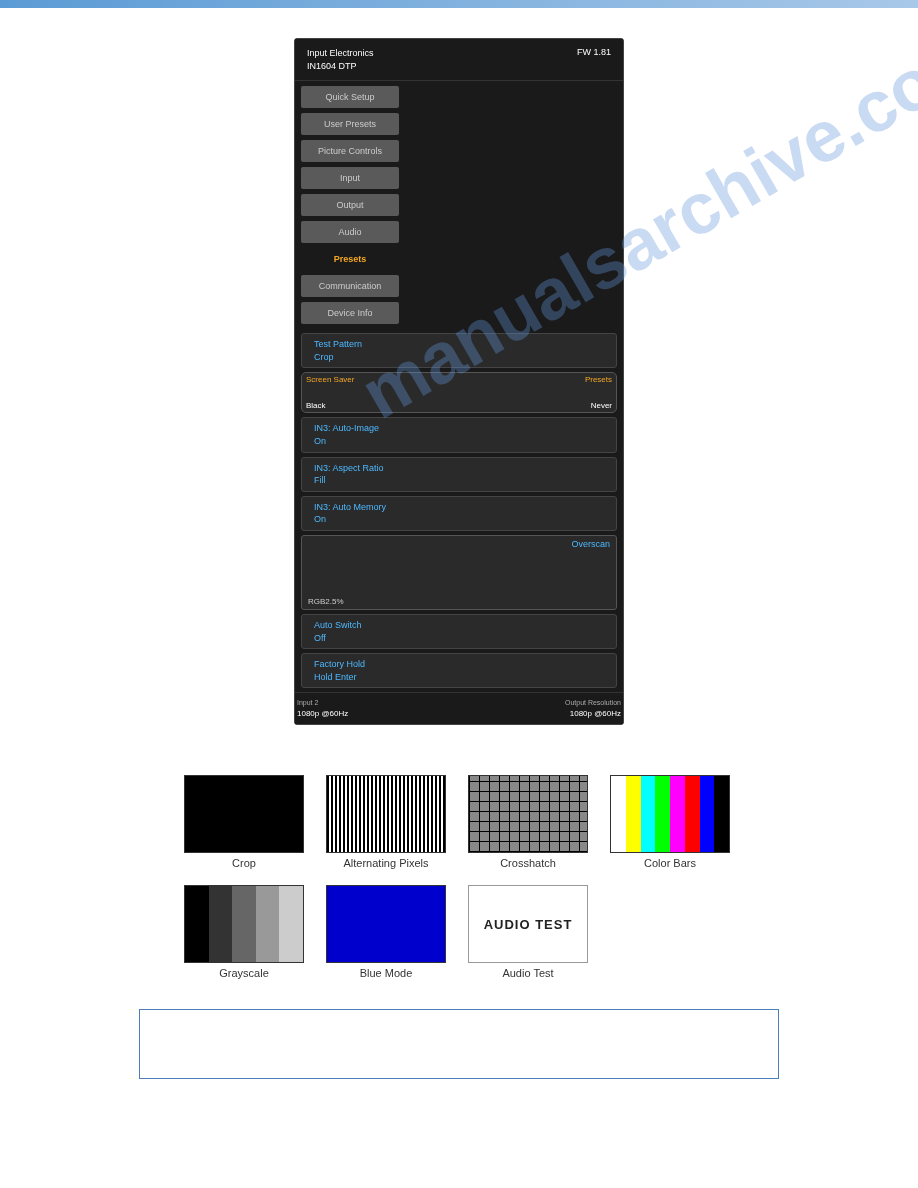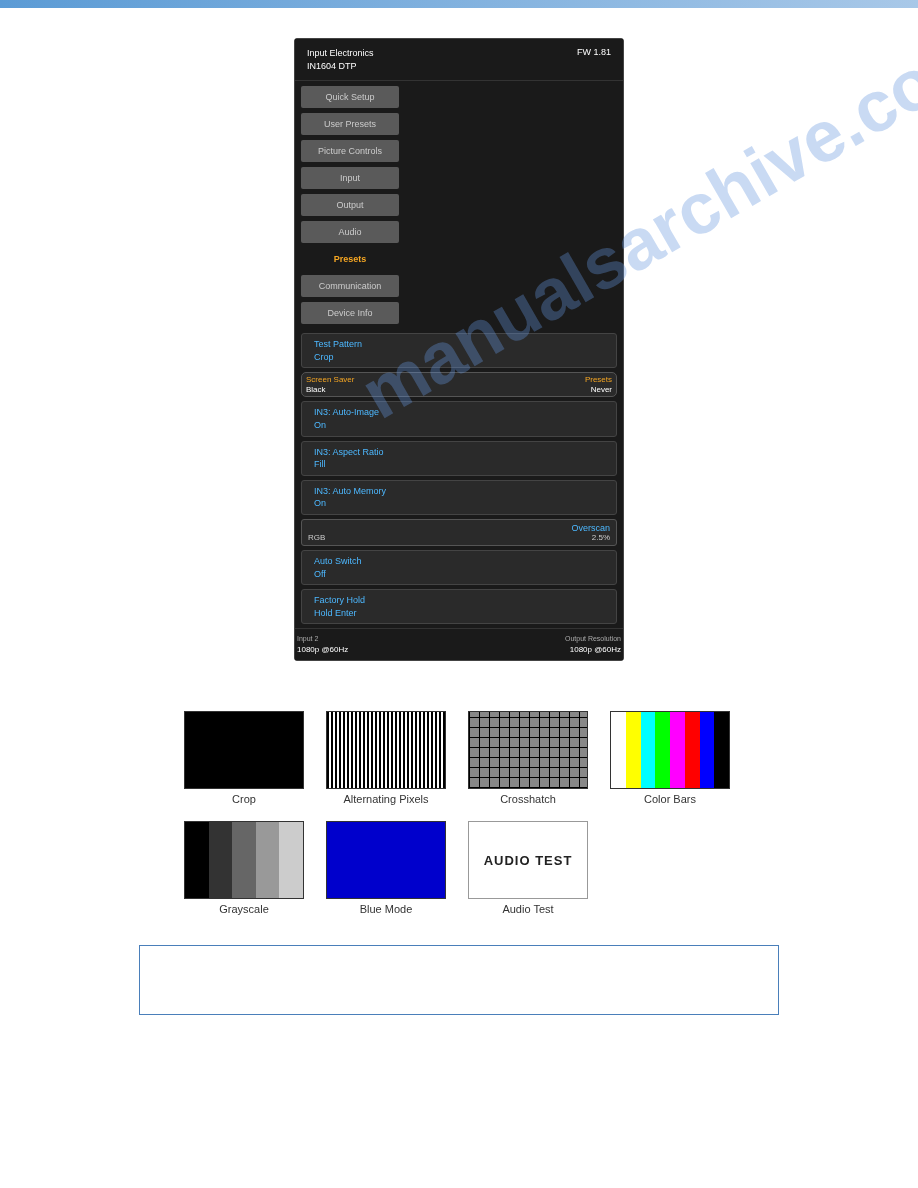--- a/index.html
+++ b/index.html
@@ -127,42 +127,42 @@
     }
 
     .btn-yellow-block .top-row {
       display: flex;
       justify-content: space-between;
     }
 
     .btn-yellow-block .bottom-row {
       display: flex;
       justify-content: space-between;
-      margin-top: 1px;
+      margin-top: 17px;
     }
 
     .btn-overscan {
       background: #2a2a2a;
       border: 1px solid #555;
       border-radius: 3px;
       padding: 3px 6px;
       width: 100%;
       cursor: pointer;
     }
 
     .btn-overscan .overscan-title {
       color: #4db8ff;
       font-size: 9px;
       text-align: right;
     }
 
     .btn-overscan .overscan-row {
       display: flex;
-      justify-content: space-between;
       font-size: 8px;
+      margin-top: 48px;
     }
 
     .btn-overscan .overscan-label {
       color: #cccccc;
     }
 
     .btn-overscan .overscan-value {
       color: #cccccc;
     }
 

